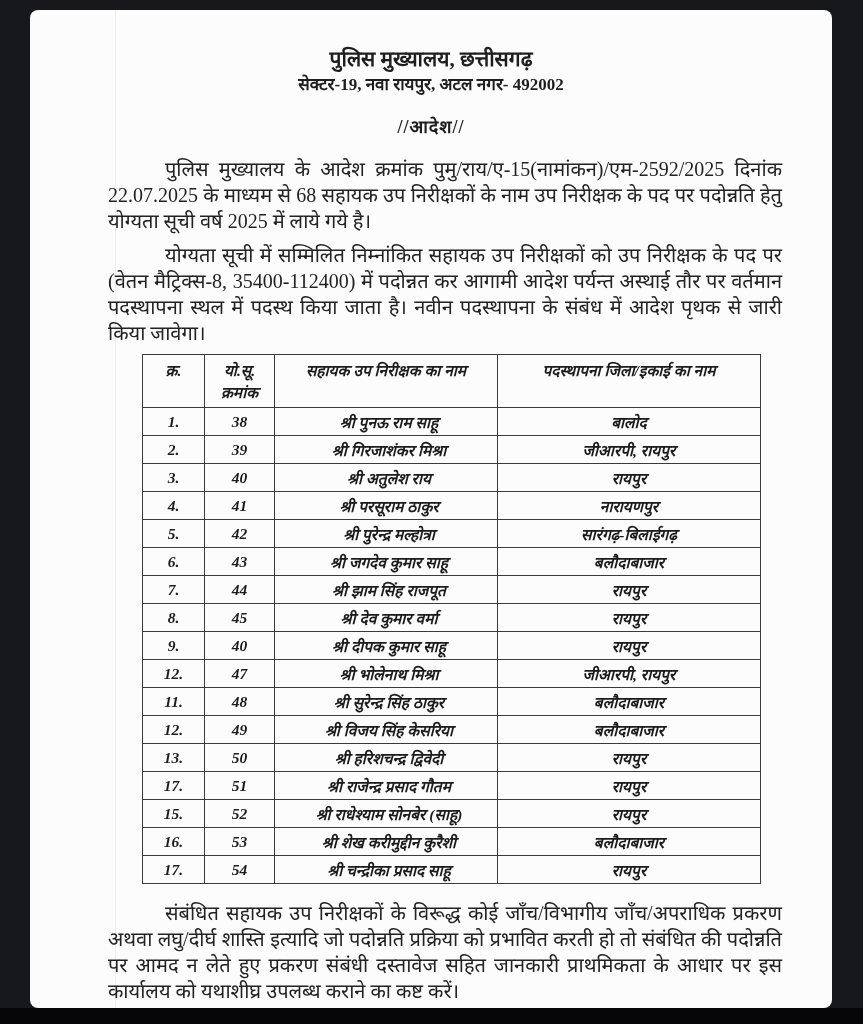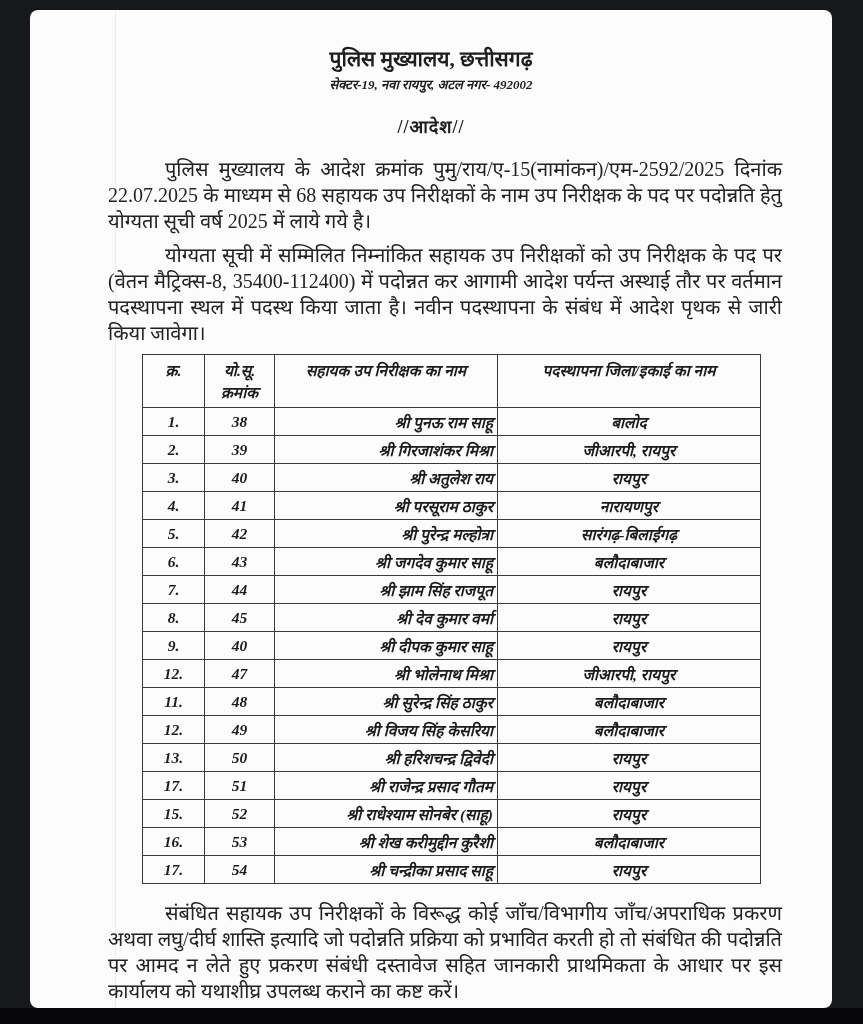--- a/index.html
+++ b/index.html
@@ -13,21 +13,21 @@
     position:absolute;left:30px;top:10px;width:802px;height:998px;
     background:#fcfcfc;border-radius:8px;
     color:#1e1e1e;
   }
   .fold-line{
     position:absolute;left:85px;top:0;width:1px;height:100%;
     background:#ededeb;
   }
   .doc-header{padding-top:36px;text-align:center;position:relative;}
   .org-name{font-size:21px;line-height:26px;font-weight:bold;}
-  .org-address{font-size:13px;line-height:26px;font-weight:bold;font-style:italic;}
+  .org-address{font-size:17px;line-height:26px;font-weight:bold;}
   .order-heading{margin-top:16px;font-size:18px;line-height:26px;font-weight:bold;letter-spacing:1px;}
   .para{
     margin:16px 50px 0 78px;
     font-size:20px;line-height:26px;
     text-align:justify;text-indent:57px;
     color:#222;
     position:relative;
   }
   .para.p2{margin-top:8px;}
   .para.footer{margin-top:16px;}
@@ -53,21 +53,21 @@
     height:46px;
     text-align:center;
     line-height:22px;
   }
   table.promotion td{
     height:25px;
     text-align:center;
     font-weight:bold;
   }
   table.promotion td.name{
-    text-align:right;
+    text-align:center;
     padding-left:10px;
   }
   col.c-serial{width:62px;}
   col.c-merit{width:70px;}
   col.c-name{width:223px;}
   col.c-post{width:263px;}
   .bottom-bar{
     position:absolute;left:0;bottom:0;width:863px;height:16px;
     background:#060608;
   }

